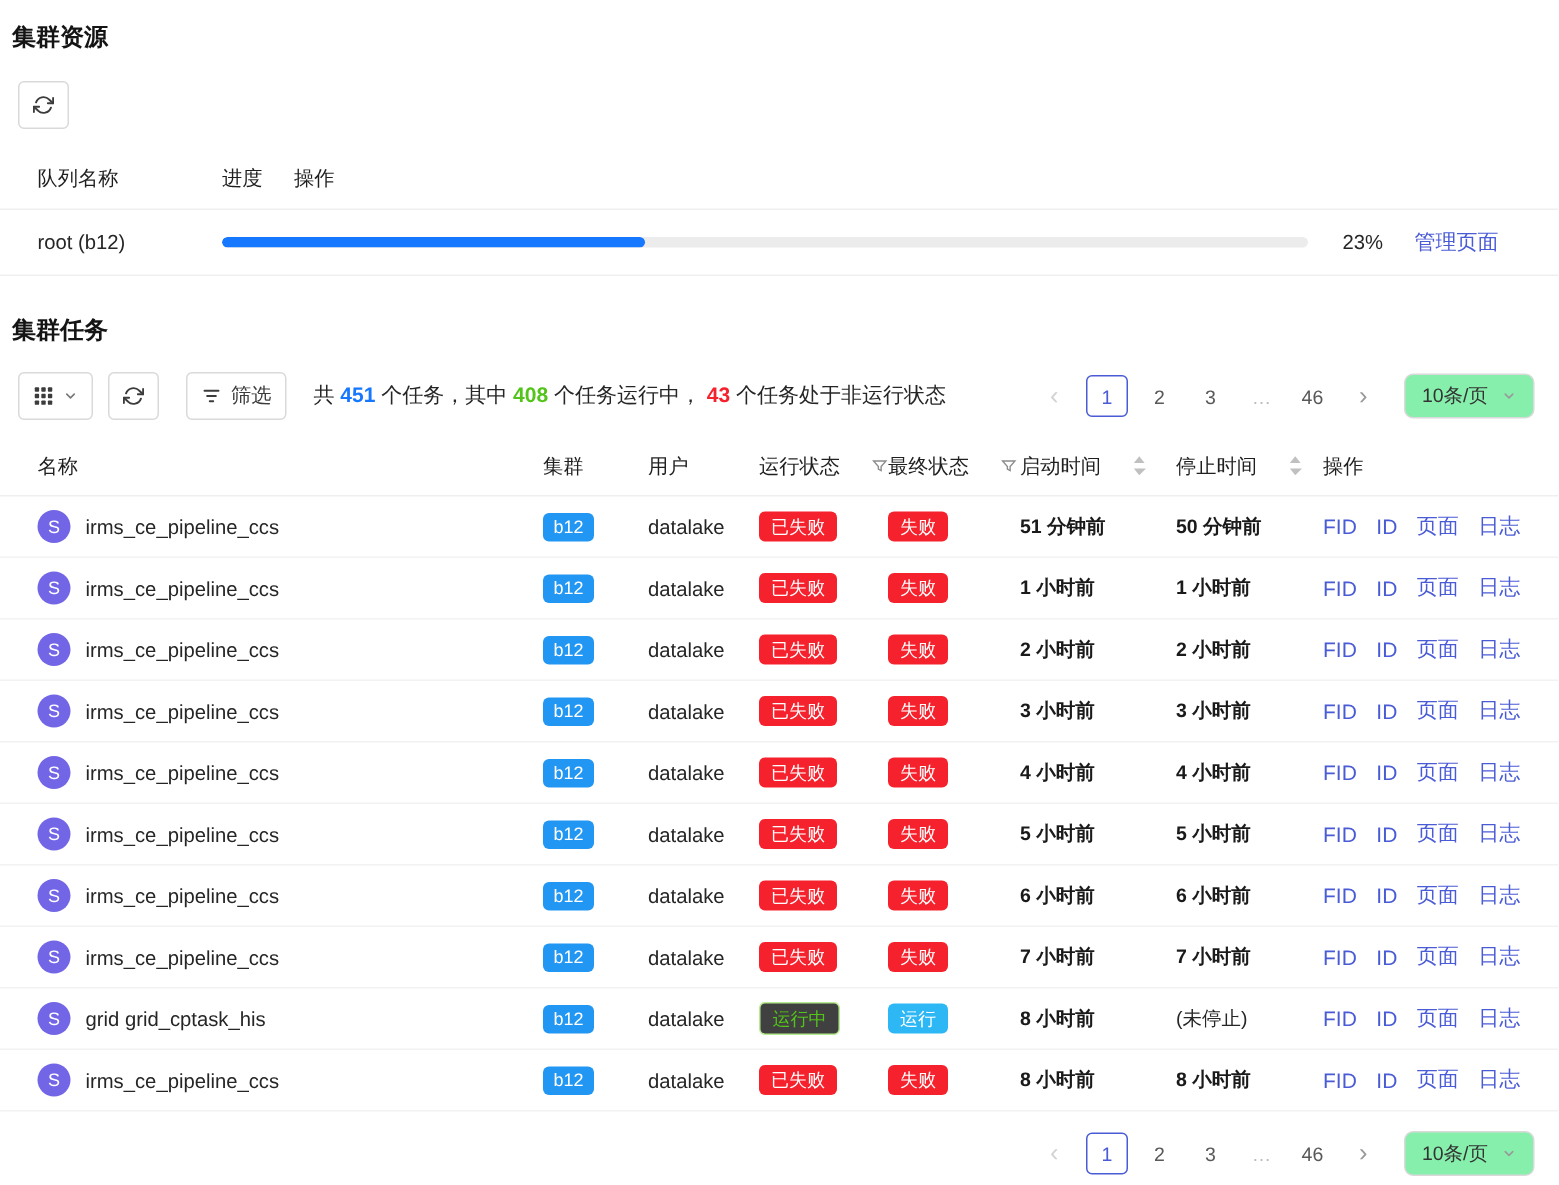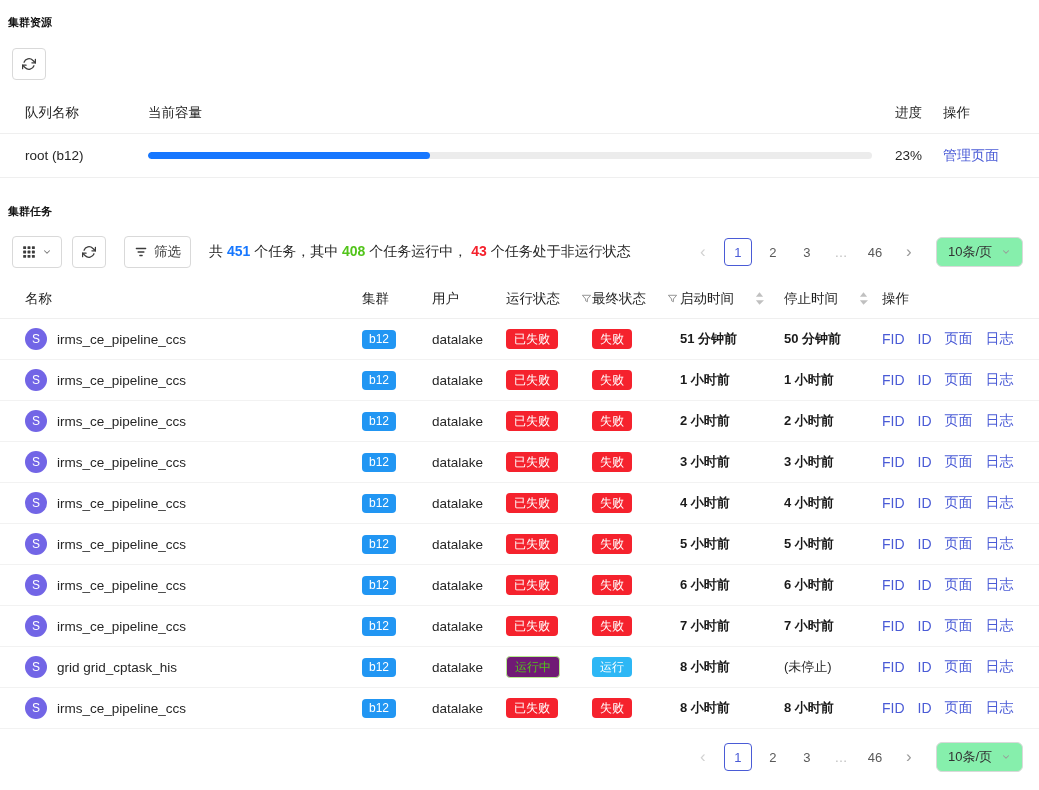--- a/index.html
+++ b/index.html
@@ -1,19 +1,19 @@
 <!DOCTYPE html>
 <html style="--link: #4a5bd6; --blue: #1677ff; --green: #52c41a; --red: #f5222d; --tagblue: #2196f3; --tagcyan: #2db7f5; --purple: #7265e6;"><head>
 <meta charset="utf-8">
 <style>
   * { box-sizing: border-box; margin: 0; padding: 0; }
   html,body { width:1039px; height:790px; background:#fff; overflow:hidden; }
   body { font-family:"Liberation Sans","DejaVu Sans",sans-serif; color:#262626; font-size:13.5px; }
 
-  .section-title { font-size:11px; font-weight:bold; color:#141414; margin-left:8px; }
+  .section-title { font-size:16px; font-weight:bold; color:#141414; margin-left:8px; }
   #resources-title { padding-top:15px; }
   #tasks-title { margin-top:26px; }
 
   .icon-btn, .text-btn {
     height:32px; min-width:32px; border:1px solid #d9d9d9; background:#fff; border-radius:4px;
     display:inline-flex; align-items:center; justify-content:flex-end; gap:6px; color:#3c3c3c;
     cursor:pointer; padding:0 9px; font-family:inherit; font-size:13.5px;
   }
   #resources-refresh { margin:18px 0 0 12px; }
 
@@ -62,21 +62,21 @@
   .c-actions { flex:1; display:flex; align-items:center; gap:13px; }
   .hflex { display:flex; align-items:center; gap:21px; }
   .trow .c-start, .trow .c-stop { font-weight:bold; color:#1a1a1a; font-size:13px; }
   .trow .c-stop.plain { font-weight:normal; color:#262626; }
 
   .avatar { width:22px; height:22px; border-radius:50%; background:var(--purple); color:#fff;
             display:inline-flex; align-items:center; justify-content:center; font-size:12px; flex:0 0 22px; }
   .tag { display:inline-block; padding:2.5px 8px; font-size:12px; border-radius:4px; line-height:1.25; }
   .tag-cluster { background:var(--tagblue); color:#fff; padding:2px 7px; }
   .tag-danger { background:var(--red); color:#fff; }
-  .tag-success { background:#701a75; border:1px solid #b7eb8f; color:var(--green); }
+  .tag-success { background:#404040; border:1px solid #b7eb8f; color:var(--green); }
   .tag-info { background:var(--tagcyan); color:#fff; }
 
   .link { color:var(--link); text-decoration:none; cursor:pointer; font-size:14px; }
 
   .bottom-bar { display:flex; align-items:center; justify-content:flex-end; margin:13px 16px 0 0; }
 </style>
 </head>
 <body>
 
 <div class="page">
@@ -87,21 +87,20 @@
     <svg width="14" height="14" viewBox="0 0 24 24" fill="none" stroke="currentColor" stroke-width="2.2" stroke-linecap="round" stroke-linejoin="round">
         <polyline points="23 4 23 10 17 10"></polyline>
         <polyline points="1 20 1 14 7 14"></polyline>
         <path d="M3.51 9a9 9 0 0 1 14.85-3.36L23 10M1 14l4.64 4.36A9 9 0 0 0 20.49 15"></path>
       </svg>
   </button>
 
   <div>
     <div class="frow rhead">
       <div class="r-queue">队列名称</div>
-      <div class="r-capacity">当前容量</div>
       <div class="r-progress">进度</div>
       <div class="r-actions">操作</div>
     </div>
     <div class="frow rrow">
       <div class="r-queue">root (b12)</div>
       <div class="r-capacity">
         <div class="progress-track">
           <div class="progress-fill" id="progress-fill" style="width: 39%;"></div>
         </div>
       </div>

